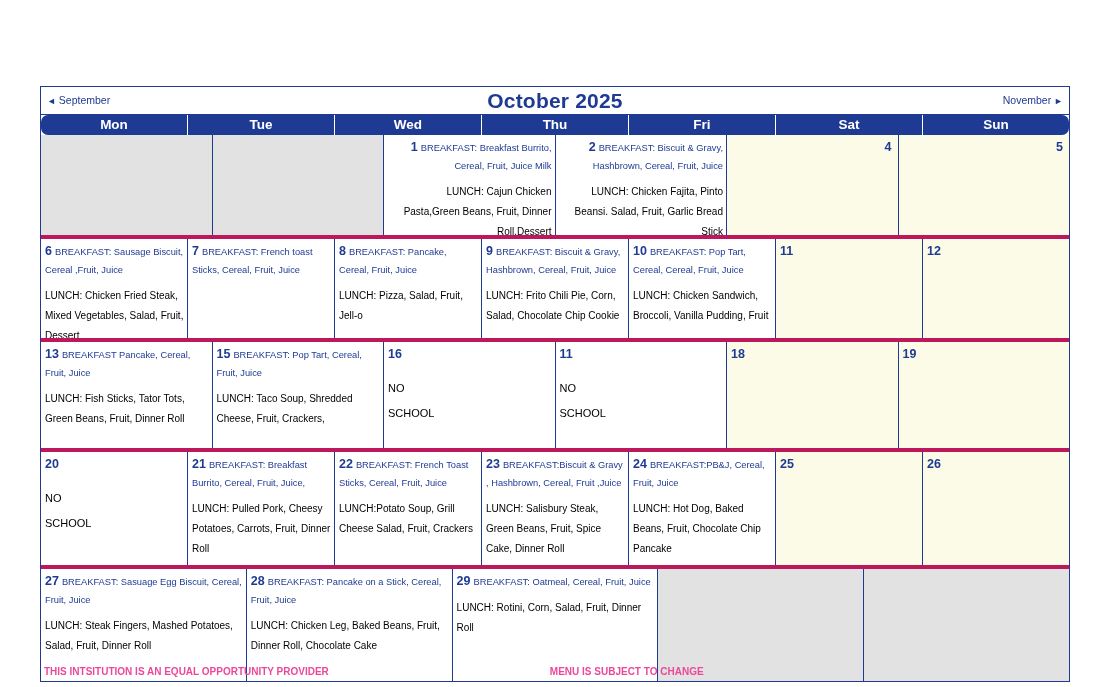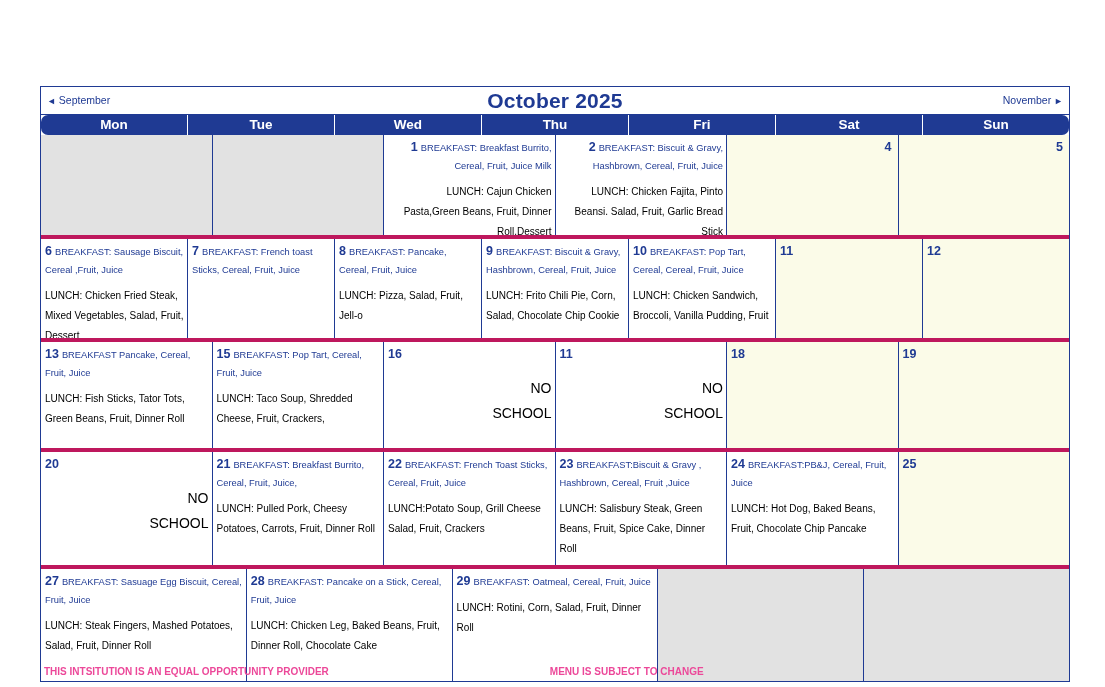--- a/index.html
+++ b/index.html
@@ -97,22 +97,22 @@
     line-height: 11.5px;
     display: inline;
   }
   .lunch {
     font-size: 10px;
     color: #000000;
     line-height: 20px;
     margin-top: 9px;
   }
   .noschool {
-    text-align: right;
-    font-size: 14px;
+    text-align: left;
+    font-size: 11px;
     color: #000000;
     margin-top: 14px;
     line-height: 25px;
   }
   .noschool span { display: block; }
 
   
   .r1 { height: 100px; }
   .r2 { height: 99px; }
   .r3 { height: 106px; }
@@ -197,20 +197,21 @@
       <div class="week r4">
         <div class="cell"><span class="daynum">20</span><div class="noschool">
             <span>NO</span>
             <span>SCHOOL</span>
           </div></div>
         <div class="cell"><span class="daynum">21</span><span class="entry">BREAKFAST: Breakfast Burrito, Cereal, Fruit, Juice,</span><div class="lunch">LUNCH: Pulled Pork, Cheesy Potatoes, Carrots, Fruit, Dinner Roll</div></div>
         <div class="cell"><span class="daynum">22</span><span class="entry">BREAKFAST: French Toast Sticks, Cereal, Fruit, Juice</span><div class="lunch">LUNCH:Potato Soup, Grill Cheese Salad, Fruit, Crackers</div></div>
         <div class="cell"><span class="daynum">23</span><span class="entry">BREAKFAST:Biscuit &amp; Gravy , Hashbrown, Cereal, Fruit ,Juice</span><div class="lunch">LUNCH: Salisbury Steak, Green Beans, Fruit, Spice Cake, Dinner Roll</div></div>
         <div class="cell"><span class="daynum">24</span><span class="entry">BREAKFAST:PB&amp;J, Cereal, Fruit, Juice</span><div class="lunch">LUNCH: Hot Dog, Baked Beans, Fruit, Chocolate Chip Pancake</div></div>
         <div class="cell weekend"><span class="daynum">25</span></div>
+        <div class="cell weekend"><span class="daynum">26</span></div>
       </div>
       <div class="week r5">
         <div class="cell"><span class="daynum">27</span><span class="entry">BREAKFAST: Sasuage Egg Biscuit, Cereal, Fruit, Juice</span><div class="lunch">LUNCH: Steak Fingers, Mashed Potatoes, Salad, Fruit, Dinner Roll</div></div>
         <div class="cell"><span class="daynum">28</span><span class="entry">BREAKFAST: Pancake on a Stick, Cereal, Fruit, Juice</span><div class="lunch">LUNCH: Chicken Leg, Baked Beans, Fruit, Dinner Roll, Chocolate Cake</div></div>
         <div class="cell"><span class="daynum">29</span><span class="entry">BREAKFAST: Oatmeal, Cereal, Fruit, Juice</span><div class="lunch">LUNCH: Rotini, Corn, Salad, Fruit, Dinner Roll</div></div>
         <div class="cell blank"></div>
         <div class="cell blank"></div>
       </div>
     </div>
 </div>

